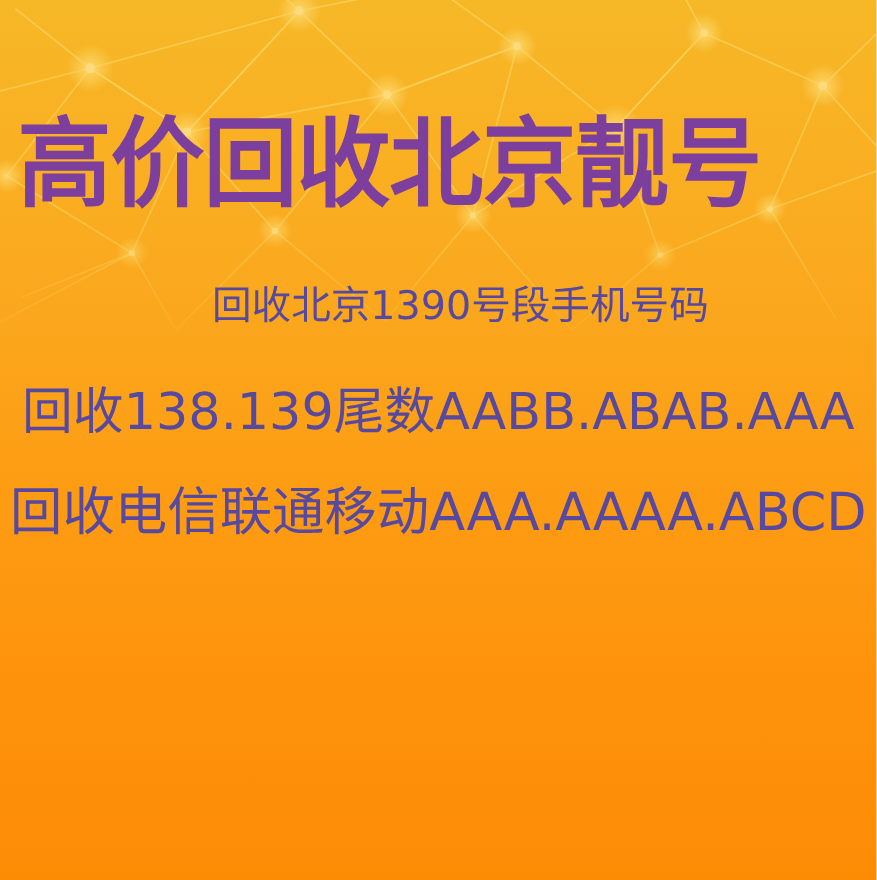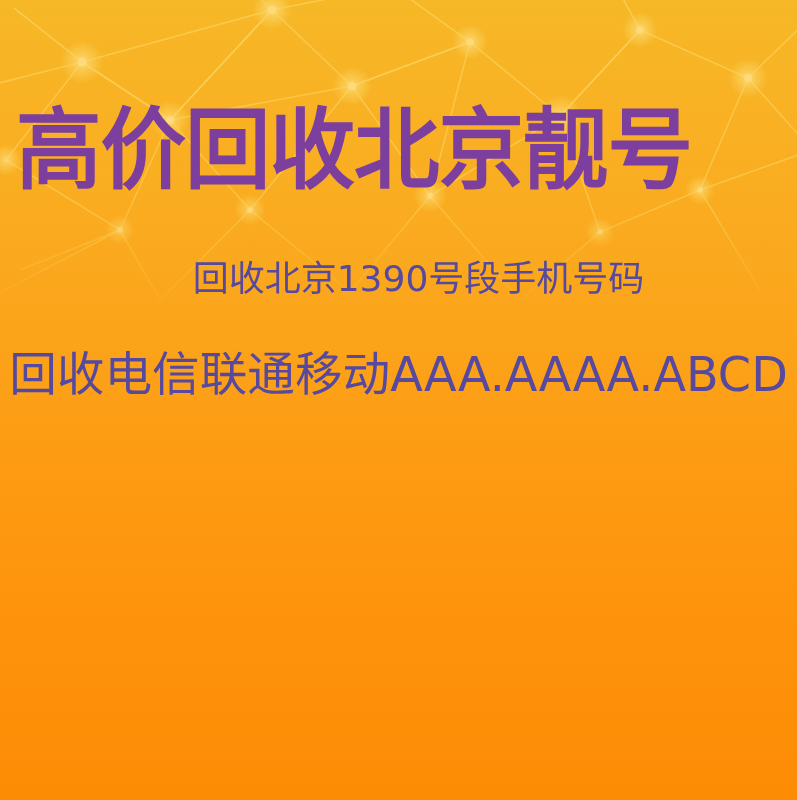--- a/index.html
+++ b/index.html
@@ -177,16 +177,17 @@
       <circle cx="700" cy="190" r="2.6"></circle>
     </g>
   </svg>
 
   <div class="title-row">
     <span class="title-text" style="font-size: 85.4941px;">高价回收北京靓号</span>
   </div>
 
   <div class="lines">
     <div class="line line-1" style="font-size: 36px; padding-left: 20px;">回收北京1390号段手机号码</div>
+    <div class="line line-2" style="font-size: 46.1944px;">回收138.139尾数AABB.ABAB.AAA</div>
     <div class="line line-3" style="font-size: 47.6475px;">回收电信联通移动AAA.AAAA.ABCD</div>
   </div>
 
 </div>
 
 </body></html>

